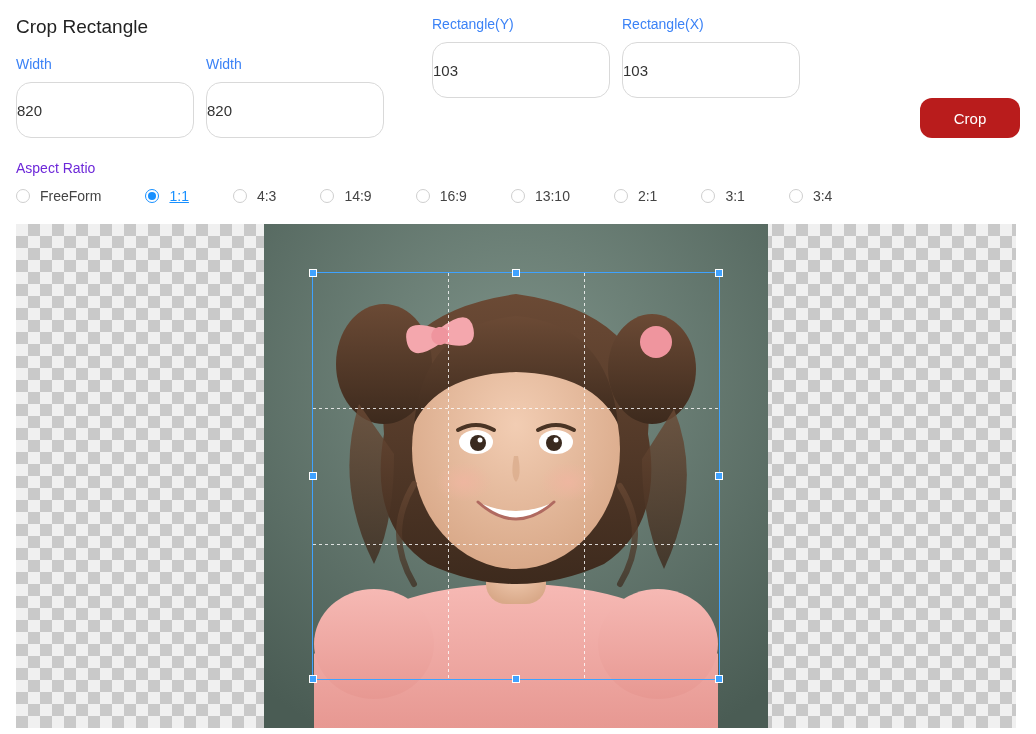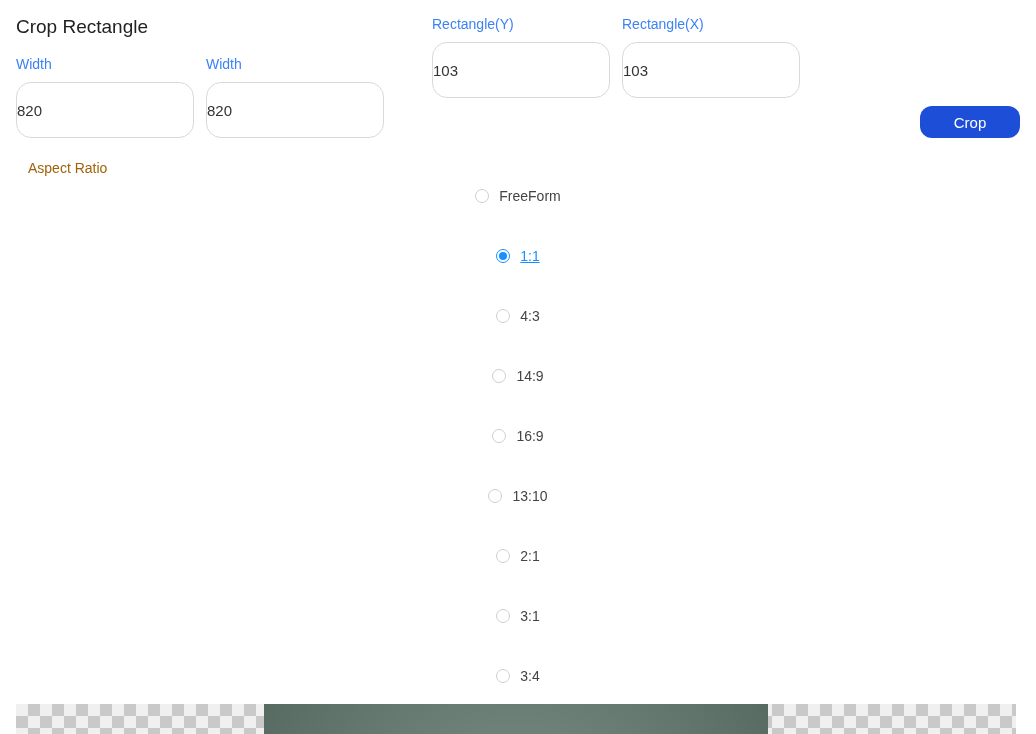--- a/index.html
+++ b/index.html
@@ -48,40 +48,39 @@
   }
   .crop-btn-wrap {
     flex: 1;
     display: flex;
     align-items: flex-end;
     justify-content: flex-end;
     padding-bottom: 0;
   }
   .crop-btn {
     width: 100px;
-    height: 32px;
-    background: #1d4ed8;
+    height: 40px;
+    background: #b91c1c;
     border: none;
     border-radius: 12px;
     color: #fff;
     font-size: 15px;
     font-family: inherit;
     cursor: pointer;
   }
   .aspect-title {
     font-size: 14px;
-    margin: 22px 0 12px 12px;
-    color: #a16207;
+    margin: 22px 0 12px 0;
+    color: #6d28d9;
   }
   .radio-row {
     display: flex;
     gap: 44px;
     align-items: center;
     font-size: 14px;
-    flex-direction: column;
   }
   .radio {
     display: inline-flex;
     align-items: center;
     gap: 10px;
     cursor: pointer;
   }
   .radio .dot {
     width: 14px;
     height: 14px;

